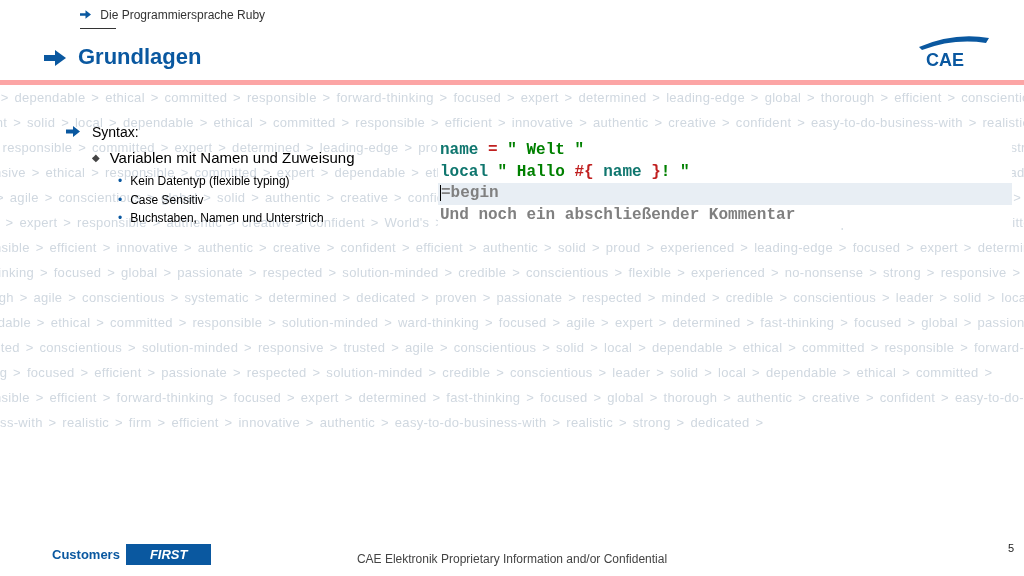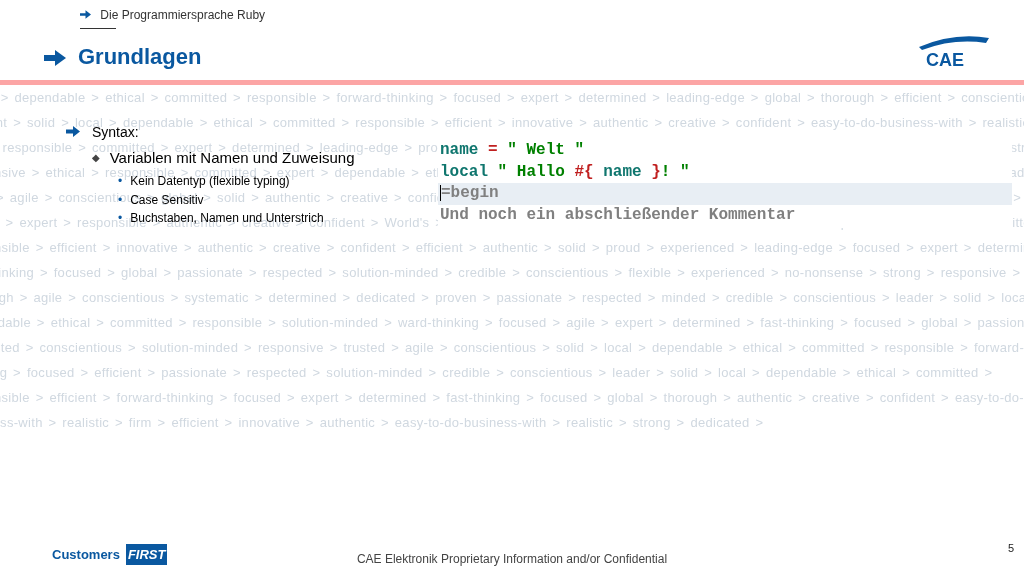--- a/index.html
+++ b/index.html
@@ -23,21 +23,21 @@
 .code{position:absolute;top:138px;left:438px;width:574px;background:#fff;font-family:'Courier New',monospace;font-size:16px;font-weight:bold;line-height:1.35;padding:2px;z-index:3}
 .k{color:#0f766e}
 .op{color:#c02020}
 .s{color:#008000}
 .c{color:#808080}
 .cur{display:inline-block;width:1px;height:16px;background:#000;vertical-align:middle}
 .hl{background:#e8eef4;display:block;margin:0 -2px;padding:0 2px}
 .footer{position:absolute;bottom:8px;left:0;right:0;z-index:2}
 .cf{position:absolute;bottom:0;left:46px;height:24px;display:flex;align-items:flex-start}
 .cf-c{background:#fff;color:#0a58a0;font-size:13px;font-weight:bold;padding:3px 6px}
-.cf-f{background:#0a58a0;color:#fff;font-size:13px;font-weight:bold;font-style:italic;padding:3px 2px}
+.cf-f{background:#0a58a0;color:#fff;font-size:13px;font-weight:bold;font-style:italic;padding:3px 24px}
 .conf{position:absolute;bottom:2px;left:50%;transform:translateX(-50%);font-size:12px;color:#444}
 .pg{position:absolute;bottom:14px;right:10px;font-size:11px;color:#222}
 .arrow-svg{width:14px;height:11px}
 .arrow-svg-sm{width:11px;height:9px}
 </style>
 </head>
 <body>
 
 <div class="bg-words">proud &gt; dependable &gt; ethical &gt; committed &gt; responsible &gt; forward-thinking &gt; focused &gt; expert &gt; determined &gt; leading-edge &gt; global &gt; thorough &gt; efficient &gt; conscientious &gt; efficient &gt; solid &gt; local &gt; dependable &gt; ethical &gt; committed &gt; responsible &gt; efficient &gt; innovative &gt; authentic &gt; creative &gt; confident &gt; easy-to-do-business-with &gt; realistic &gt; firm &gt; responsible &gt; committed &gt; expert &gt; determined &gt; leading-edge &gt; prompt &gt; pioneer &gt; strong &gt; dedicated &gt; motivating &gt; proud &gt; experienced &gt; no-nonsense &gt; strong &gt; responsive &gt; ethical &gt; responsible &gt; committed &gt; expert &gt; dependable &gt; ethical &gt; fast-thinking &gt; focused &gt; solution-led &gt; solution-minded &gt; smart &gt; fast-thinking &gt; leading-edge &gt; agile &gt; conscientious &gt; global &gt; solid &gt; authentic &gt; creative &gt; confident &gt; easy-to-do-business-with &gt; realistic &gt; leader &gt; determined &gt; dedicated &gt; motivating &gt; ethical &gt; expert &gt; responsible &gt; authentic &gt; creative &gt; confident &gt; World's &gt; solution-minded &gt; credible &gt; conscientious &gt; leader-solid &gt; dependable &gt; ethical &gt; committed &gt; responsible &gt; efficient &gt; innovative &gt; authentic &gt; creative &gt; confident &gt; efficient &gt; authentic &gt; solid &gt; proud &gt; experienced &gt; leading-edge &gt; focused &gt; expert &gt; determined &gt; fast-thinking &gt; focused &gt; global &gt; passionate &gt; respected &gt; solution-minded &gt; credible &gt; conscientious &gt; flexible &gt; experienced &gt; no-nonsense &gt; strong &gt; responsive &gt; thorough &gt; agile &gt; conscientious &gt; systematic &gt; determined &gt; dedicated &gt; proven &gt; passionate &gt; respected &gt; minded &gt; credible &gt; conscientious &gt; leader &gt; solid &gt; local &gt; dependable &gt; ethical &gt; committed &gt; responsible &gt; solution-minded &gt; ward-thinking &gt; focused &gt; agile &gt; expert &gt; determined &gt; fast-thinking &gt; focused &gt; global &gt; passionate &gt; respected &gt; conscientious &gt; solution-minded &gt; responsive &gt; trusted &gt; agile &gt; conscientious &gt; solid &gt; local &gt; dependable &gt; ethical &gt; committed &gt; responsible &gt; forward-thinking &gt; focused &gt; efficient &gt; passionate &gt; respected &gt; solution-minded &gt; credible &gt; conscientious &gt; leader &gt; solid &gt; local &gt; dependable &gt; ethical &gt; committed &gt; responsible &gt; efficient &gt; forward-thinking &gt; focused &gt; expert &gt; determined &gt; fast-thinking &gt; focused &gt; global &gt; thorough &gt; authentic &gt; creative &gt; confident &gt; easy-to-do-business-with &gt; realistic &gt; firm &gt; efficient &gt; innovative &gt; authentic &gt; easy-to-do-business-with &gt; realistic &gt; strong &gt; dedicated &gt;</div>
 

